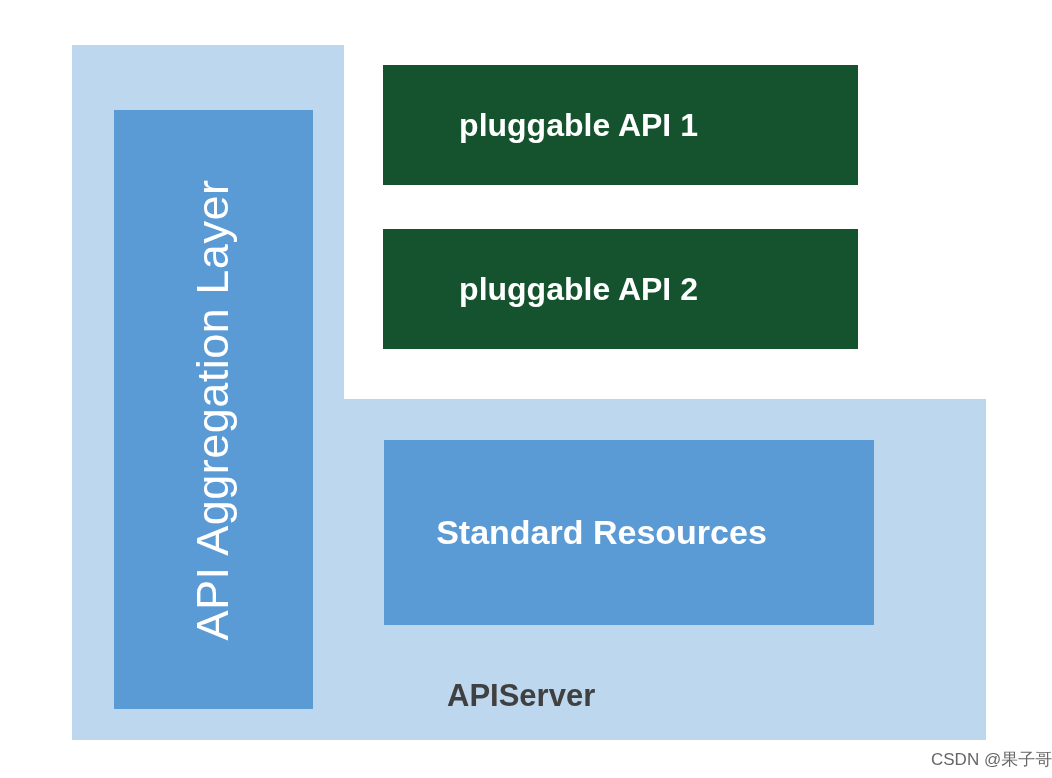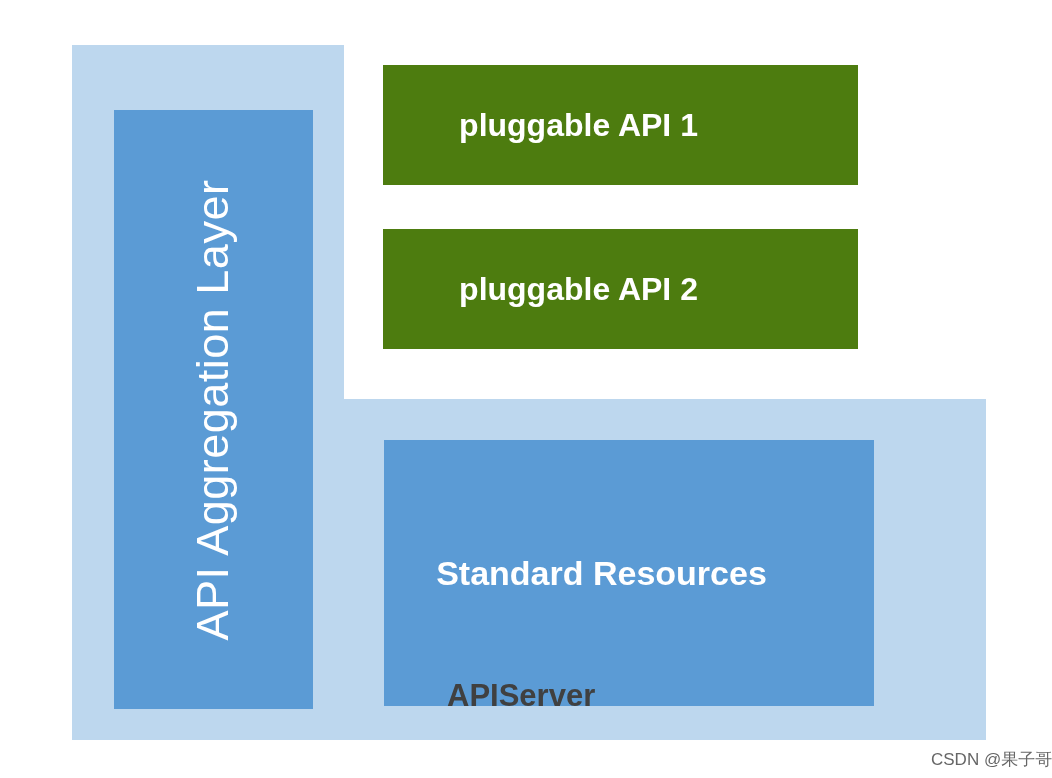--- a/index.html
+++ b/index.html
@@ -52,39 +52,39 @@
     font-size: 45px;
     font-weight: 400;
     letter-spacing: 0.5px;
   }
   
   .plug {
     position: absolute;
     left: 383px;
     width: 475px;
     height: 120px;
-    background: #4d7c0f;
+    background: #14532d;
     display: flex;
     align-items: center;
     justify-content: center;
     color: #ffffff;
     font-size: 32px;
     font-weight: 700;
     padding-right: 84px;
     box-sizing: border-box;
   }
   .plug1 { top: 65px; }
   .plug2 { top: 229px; }
   
   .std-box {
     position: absolute;
     left: 384px;
     top: 440px;
     width: 490px;
-    height: 266px;
+    height: 185px;
     background: #5B9BD5;
     display: flex;
     align-items: center;
     justify-content: center;
     color: #ffffff;
     font-size: 34px;
     font-weight: 700;
     padding-right: 55px;
     box-sizing: border-box;
   }

